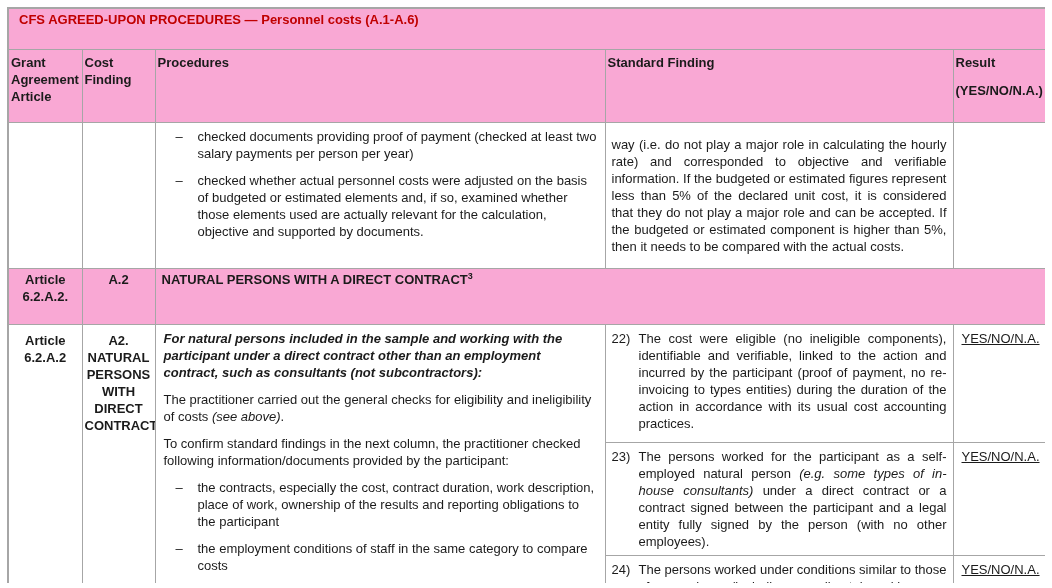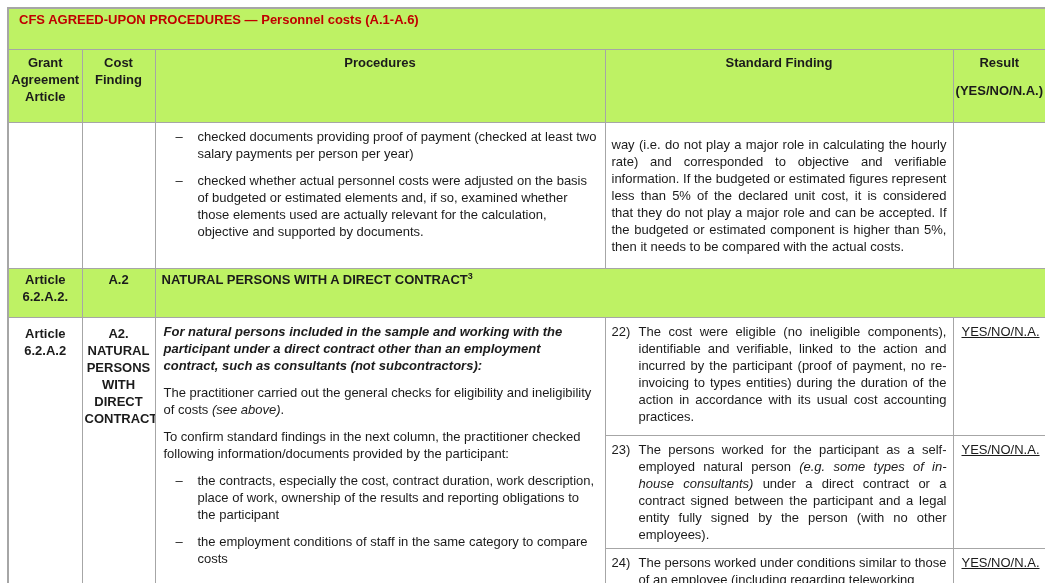--- a/index.html
+++ b/index.html
@@ -21,37 +21,36 @@
     width: 1038px;
     border: 2px solid #a6a6a6;
   }
   table.aup td {
     border: 1px solid #a6a6a6;
     vertical-align: top;
     overflow: hidden;
     font-size: 13px;
     line-height: 17px;
   }
-  .green { background: #bef264; }
+  .green { background: #f9a8d4; }
 
   
   td.title-cell {
     height: 36px;
     vertical-align: middle;
     padding: 2px 10px;
     font-size: 15px;
     font-weight: bold;
     color: #c00000;
   }
 
   
   td.hcell {
     height: 64px;
     vertical-align: middle;
-    text-align: center;
     font-weight: bold;
     padding: 4px 2px;
   }
   .result-head-top { margin-bottom: 11px; }
 
   
   td.proc-cell  { padding: 5px 8px; }
   td.find-cell  { padding: 5px 6px 5px 6px; }
   td.result-cell{ padding: 5px 3px 5px 8px; text-decoration: underline; }
   td.article-cell, td.category-cell {
@@ -132,21 +131,21 @@
           <span class="dash">–</span>
           <span class="btext">checked whether actual personnel costs were adjusted on the basis of budgeted or estimated elements and, if so, examined whether those elements used are actually relevant for the calculation, objective and supported by documents.</span>
         </div>
       </td>
       <td class="find-cell">
         <div class="just">way (i.e. do not play a major role in calculating the hourly rate) and corresponded to objective and verifiable information. If the budgeted or estimated figures represent less than 5% of the declared unit cost, it is considered that they do not play a major role and can be accepted. If the budgeted or estimated component is higher than 5%, then it needs to be compared with the actual costs.</div>
       </td>
       <td class="result-cell"></td>
     </tr>
 
-    <tr style="height:49px">
+    <tr style="height:56px">
       <td class="sec-article green">Article 6.2.A.2.</td>
       <td class="sec-category green">A.2</td>
       <td class="sec-heading green" colspan="3">
         <span>NATURAL PERSONS WITH A DIRECT CONTRACT</span><sup class="fn">3</sup>
       </td>
     </tr>
 
     <tr style="height:118px">
       <td class="article-cell" rowspan="3">Article 6.2.A.2</td>
       <td class="category-cell" rowspan="3">A2. NATURAL PERSONS WITH DIRECT CONTRACT</td>

